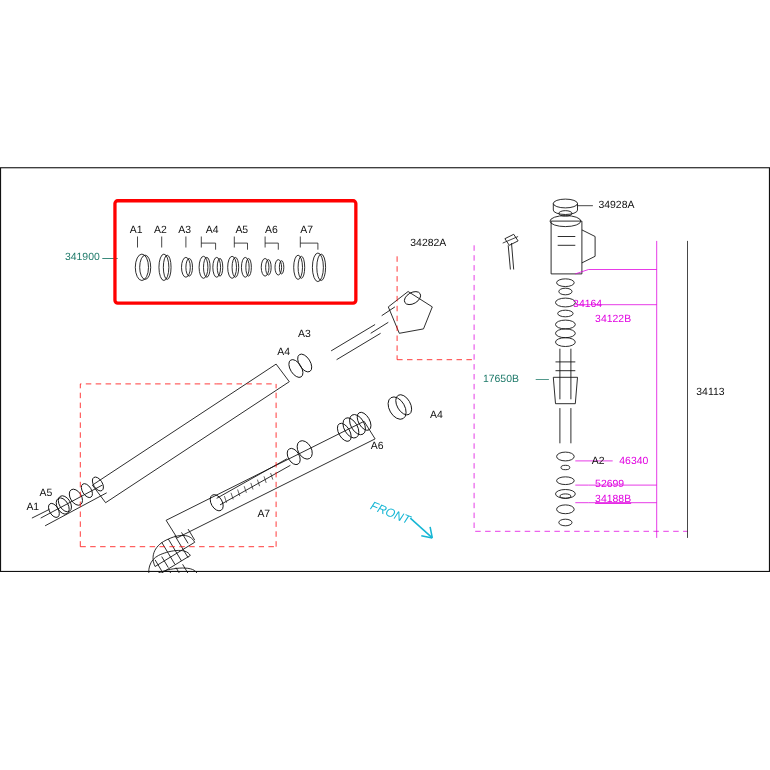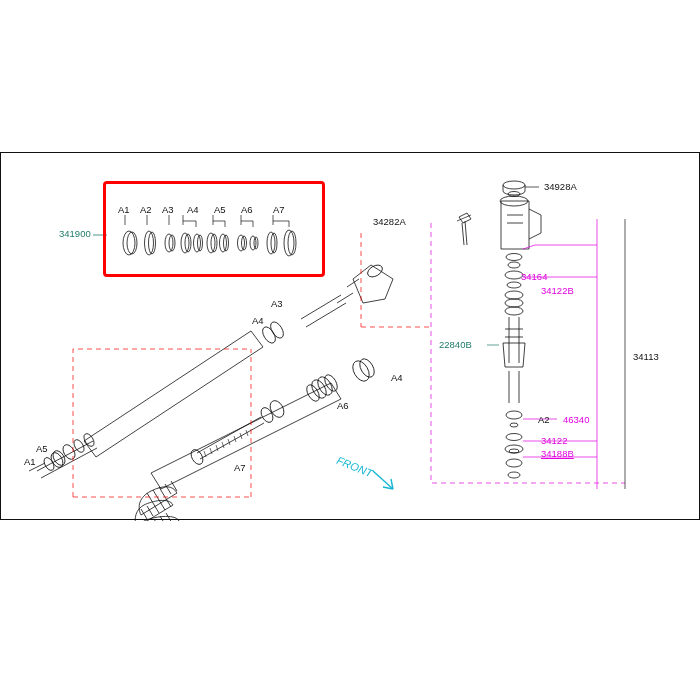--- a/index.html
+++ b/index.html
@@ -209,25 +209,25 @@
     <div class="lbl blk" style="left:161px; top:52px;">A3</div>
     <div class="lbl blk" style="left:186px; top:52px;">A4</div>
     <div class="lbl blk" style="left:213px; top:52px;">A5</div>
     <div class="lbl blk" style="left:240px; top:52px;">A6</div>
     <div class="lbl blk" style="left:272px; top:52px;">A7</div>
 
     <div class="lbl blk" style="left:372px; top:64px;">34282A</div>
     <div class="lbl blk" style="left:543px; top:29px;text-align:center;">34928A</div>
     <div class="lbl mag" style="left:540px; top:87px;margin-top:46px;">34122B</div>
     <div class="lbl mag" style="left:520px; top:119px;">34164</div>
-    <div class="lbl teal" style="left:438px; top:187px;">22840B</div>
+    <div class="lbl teal" style="left:438px; top:187px;">17650B</div>
     <div class="lbl blk" style="left:632px; top:187px;margin-top:12px;">34113</div>
     <div class="lbl blk" style="left:537px; top:262px;">A2</div>
     <div class="lbl mag" style="left:562px; top:262px;">46340</div>
-    <div class="lbl mag" style="left:540px; top:283px;">34122</div>
+    <div class="lbl mag" style="left:540px; top:283px;">52699</div>
     <div class="lbl mag" style="left:540px; top:296px;text-decoration:underline;">34188B</div>
 
     <div class="lbl blk" style="left:270px; top:146px;">A3</div>
     <div class="lbl blk" style="left:251px; top:163px;">A4</div>
     <div class="lbl blk" style="left:390px; top:220px;">A4</div>
     <div class="lbl blk" style="left:336px; top:248px;">A6</div>
     <div class="lbl blk" style="left:233px; top:310px;">A7</div>
     <div class="lbl blk" style="left:35px;  top:291px;">A5</div>
     <div class="lbl blk" style="left:23px;  top:304px;">A1</div>
 

